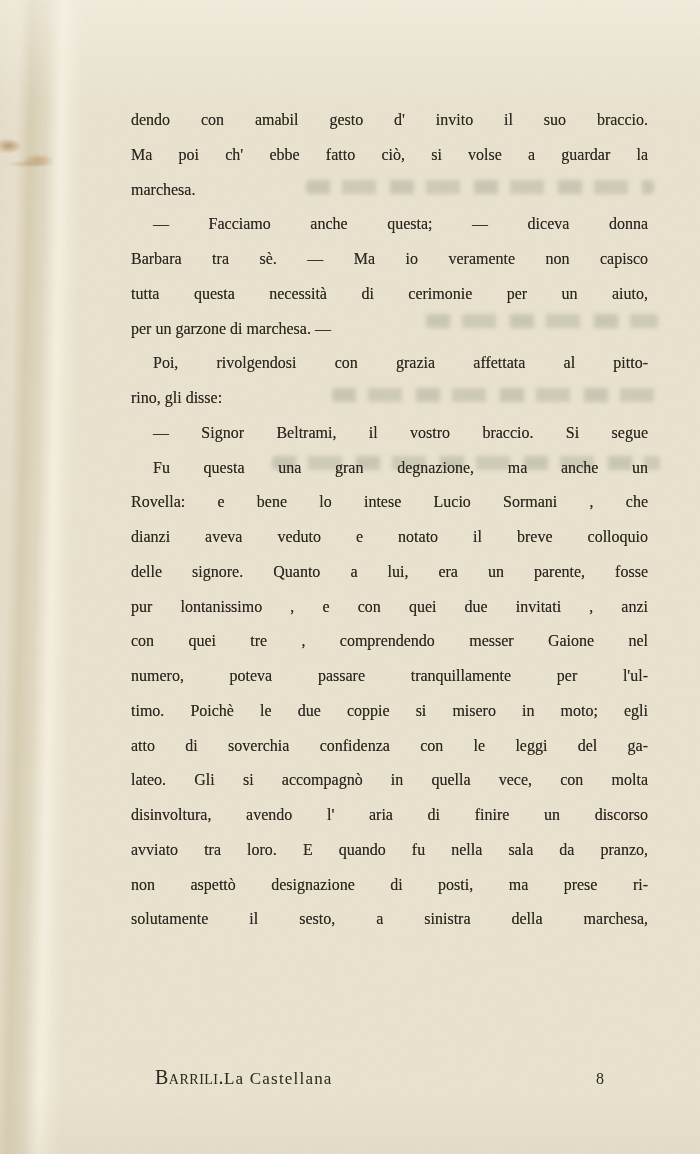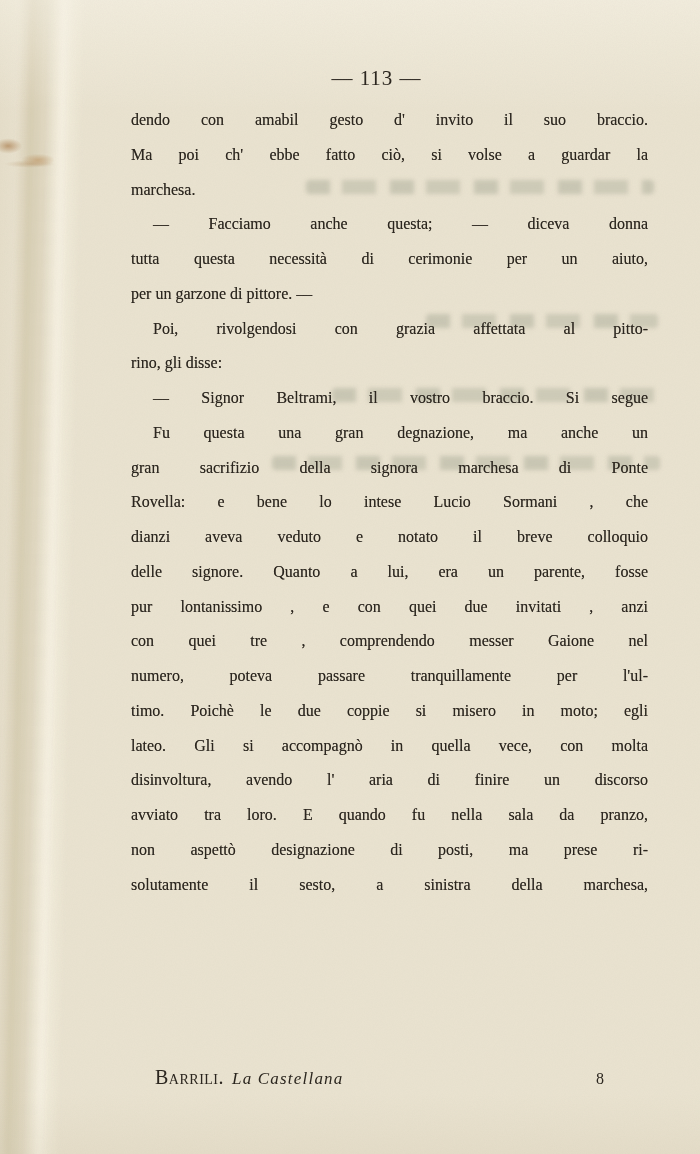--- a/index.html
+++ b/index.html
@@ -68,58 +68,58 @@
   }
   .line.l{text-align:right;text-align-last:left;}
   .line.ind{padding-left:22px;}
   #footer{
     position:absolute;left:131px;top:1066px;width:517px;z-index:4;
     display:flex;justify-content:space-between;align-items:baseline;
     padding:0;box-sizing:border-box;
   }
   #footer .left{padding-left:24px;font-size:17px;}
   #footer .author{font-variant:small-caps;letter-spacing:.5px;font-size:20px;}
-  #footer .title{font-style:italic;letter-spacing:1.2px;margin-left:8px;}
+  #footer .title{letter-spacing:1.2px;}
   #footer .num{padding-right:44px;font-size:16px;}
   .grain{position:absolute;inset:0;z-index:5;pointer-events:none;opacity:.8;}
 </style>
 </head>
 <body>
 
 <div id="page">
 
   <div class="gutter"></div>
   <div class="stain"></div>
 
   <div class="ghost" id="ghost-1"></div>
   <div class="ghost" id="ghost-2"></div>
   <div class="ghost" id="ghost-3"></div>
   <div class="ghost" id="ghost-4"></div>
 
-  <div id="page-number" class="ink">— 113 —</div>
 
   <div id="text-block" class="ink">
     <div class="line j">dendo con amabil gesto d' invito il suo braccio.</div>
     <div class="line j">Ma poi ch' ebbe fatto ciò, si volse a guardar la</div>
     <div class="line l">marchesa.</div>
     <div class="line j ind">— Facciamo anche questa; — diceva donna</div>
+    <div class="line j">Barbara tra sè. — Ma io veramente non capisco</div>
     <div class="line j">tutta questa necessità di cerimonie per un aiuto,</div>
-    <div class="line l">per un garzone di pittore. —</div>
+    <div class="line l">per un garzone di marchesa. —</div>
     <div class="line j ind">Poi, rivolgendosi con grazia affettata al pitto-</div>
     <div class="line l">rino, gli disse:</div>
     <div class="line j ind">— Signor Beltrami, il vostro braccio. Si segue</div>
     <div class="line j ind">Fu questa una gran degnazione, ma anche un</div>
-    <div class="line j">gran sacrifizio della signora marchesa di Ponte</div>
     <div class="line j">Rovella: e bene lo intese Lucio Sormani , che</div>
     <div class="line j">dianzi aveva veduto e notato il breve colloquio</div>
     <div class="line j">delle signore. Quanto a lui, era un parente, fosse</div>
     <div class="line j">pur lontanissimo , e con quei due invitati , anzi</div>
     <div class="line j">con quei tre , comprendendo messer Gaione nel</div>
     <div class="line j">numero, poteva passare tranquillamente per l'ul-</div>
     <div class="line j">timo. Poichè le due coppie si misero in moto; egli</div>
+    <div class="line j">atto di soverchia confidenza con le leggi del ga-</div>
     <div class="line j">lateo. Gli si accompagnò in quella vece, con molta</div>
     <div class="line j">disinvoltura, avendo l' aria di finire un discorso</div>
     <div class="line j">avviato tra loro. E quando fu nella sala da pranzo,</div>
     <div class="line j">non aspettò designazione di posti, ma prese ri-</div>
     <div class="line j">solutamente il sesto, a sinistra della marchesa,</div>
   </div>
 
   <div id="footer" class="ink">
     <span class="left">
       <span class="author">Barrili.</span><span class="title">La Castellana</span>

